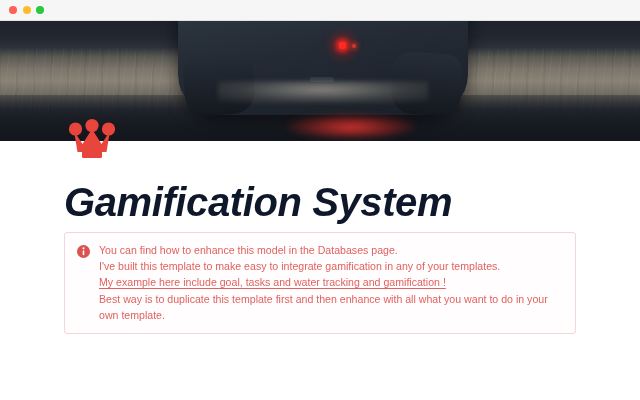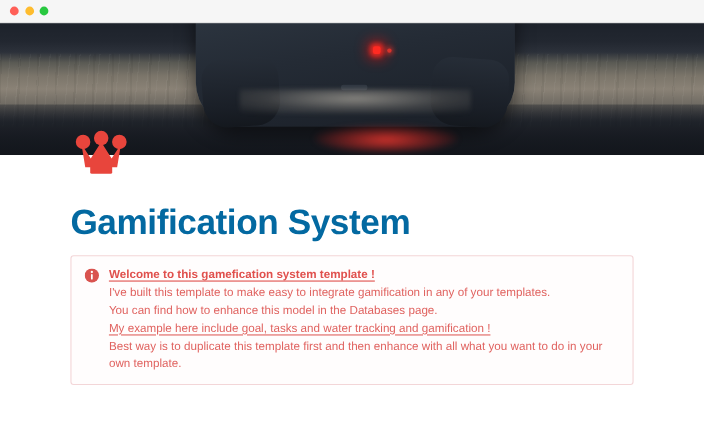--- a/index.html
+++ b/index.html
@@ -220,25 +220,26 @@
     width: 640px;
     height: 259px;
     background: #ffffff;
     z-index: 10;
   }
   .page-title {
     position: absolute;
     left: 64px;
     top: 44px;
     margin: 0;
-    font-size: 32px;
+    font-size: 40px;
     line-height: 34px;
     font-weight: bold;
-    color: #0369a1;
+    color: #0f172a;
     letter-spacing: -0.4px;
+    font-style: italic;
   }
 
   
   .callout {
     position: absolute;
     left: 64px;
     top: 91px;
     width: 512px;
     box-sizing: border-box;
     border: 1px solid #f3d6d8;
@@ -325,22 +326,21 @@
 
     <div class="callout">
       <span class="callout-icon">
         <svg viewBox="0 0 13 13" width="13" height="13" aria-hidden="true">
           <circle cx="6.5" cy="6.5" r="6.5" fill="#d9534f"></circle>
           <rect x="5.7" y="5.2" width="1.6" height="5" rx="0.8" fill="#ffffff"></rect>
           <circle cx="6.5" cy="3.3" r="1.05" fill="#ffffff"></circle>
         </svg>
       </span>
       <div class="callout-body">
-        <p class="callout-line headline">Welcome to this gamefication system template !</p>
+        <p class="callout-line">You can find how to enhance this model in the Databases page.</p>
         <p class="callout-line">I've built this template to make easy to integrate gamification in any of your templates.</p>
-        <p class="callout-line">You can find how to enhance this model in the Databases page.</p>
         <p class="callout-line linked">My example here include goal, tasks and water tracking and gamification !</p>
         <p class="callout-line">Best way is to duplicate this template first and then enhance with all what you want to do in your own template.</p>
       </div>
     </div>
 
   </div>
 </div>
 
 </body></html>

